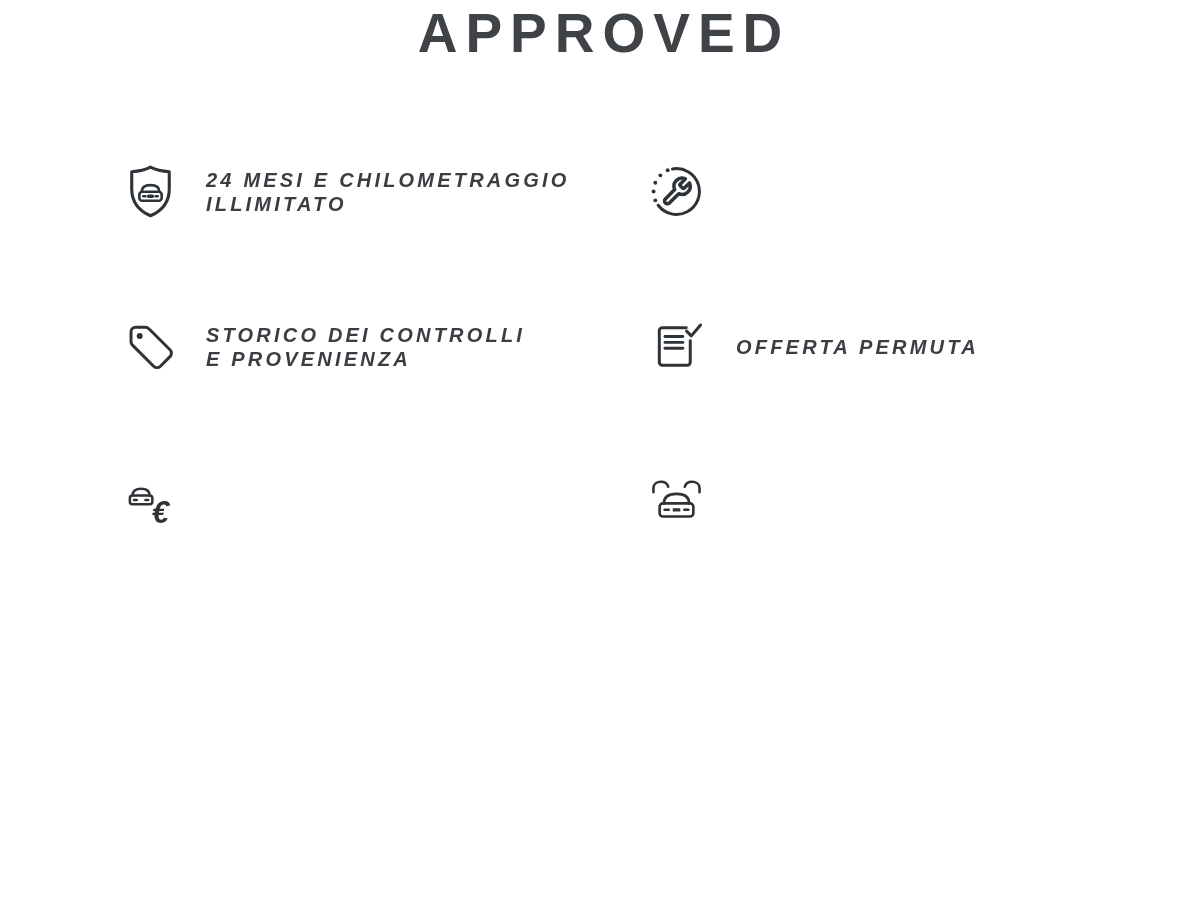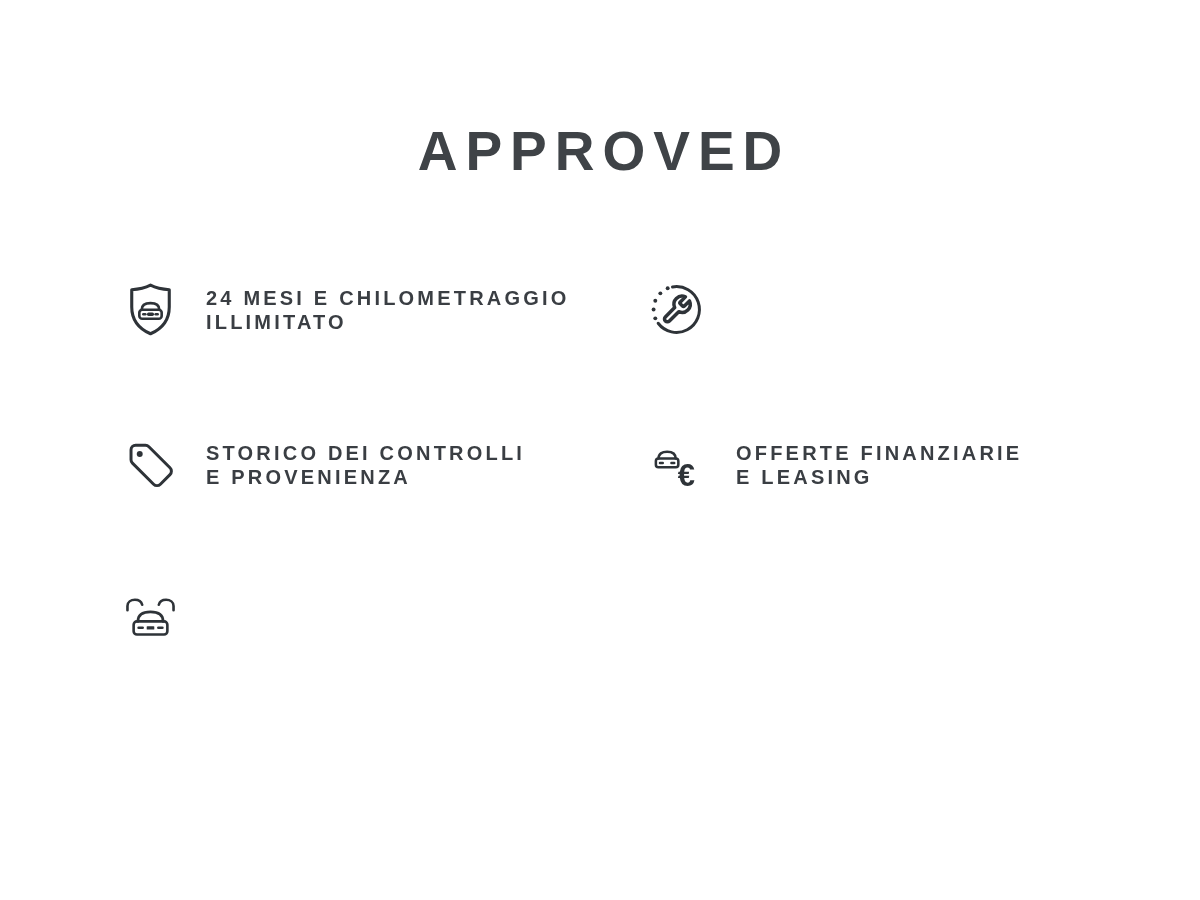--- a/index.html
+++ b/index.html
@@ -2,33 +2,34 @@
 <html><head>
 <meta charset="utf-8">
 <style>
   html, body { margin:0; padding:0; }
   body {
     width:1200px; height:900px;
     background:#ffffff;
     font-family:"Liberation Sans", sans-serif;
     overflow:hidden;
   }
-  .page { padding-top:118px; }
+  .page { }
   .page-title {
     margin:0;
     height:66px; line-height:66px;
     text-align:center; text-indent:8px;
     font-size:55px; font-weight:bold; letter-spacing:8px;
     color:#3f4347;
   }
   .features {
     margin:48px 0 0 122px;
     display:grid;
     grid-template-columns:526px 430px;
     grid-auto-rows:155px;
+    font-style:italic;
   }
   .feature { display:flex; align-items:center; }
   .icon-wrap {
     flex:0 0 57px; height:57px;
     margin-right:27px;
     display:flex; align-items:center; justify-content:center;
   }
   .feature:nth-child(even) .icon-wrap { margin-right:31px; }
   .icon-wrap svg { display:block; }
   .feature-label {
@@ -90,35 +91,45 @@
       <span class="icon-wrap">
         <svg width="55" height="55" viewBox="0 0 48 48">
           <path class="stroke" d="M7 11.2 V19.8 c0 1.1 0.45 2.2 1.25 3 L26.7 41.2 c1.65 1.65 4.3 1.65 5.95 0 L41 32.8 c1.65 -1.65 1.65 -4.3 0 -5.95 L22.6 8.45 C21.8 7.65 20.7 7.2 19.6 7.2 H11 c-2.2 0 -4 1.8 -4 4 Z"></path>
           <circle class="fill" cx="14.6" cy="14.8" r="2.6"></circle>
         </svg>
       </span>
       <span class="feature-label">STORICO DEI CONTROLLI
 E PROVENIENZA</span>
     </div>
 
+    <div class="feature">
+      <span class="icon-wrap">
+        <svg width="55" height="55" viewBox="0 0 48 48">
+          <path class="stroke" d="M32.5 7.6 H11.6 a2.6 2.6 0 0 0 -2.6 2.6 V37.8 a2.6 2.6 0 0 0 2.6 2.6 h21.8 a2.6 2.6 0 0 0 2.6 -2.6 V19"></path>
+          <line class="stroke" x1="14" y1="15.2" x2="29.5" y2="15.2"></line>
+          <line class="stroke" x1="14" y1="20.4" x2="29.5" y2="20.4"></line>
+          <line class="stroke" x1="14" y1="25.6" x2="29.5" y2="25.6"></line>
+          <path class="stroke" stroke-width="3" d="M32.8 10.6 l4.1 4.1 L45 5.2"></path>
+        </svg>
+      </span>
+      <span class="feature-label">OFFERTA PERMUTA</span>
+    </div>
 
     <div class="feature">
       <span class="icon-wrap">
         <svg width="55" height="55" viewBox="0 0 48 48">
           <g class="stroke thin">
             <path d="M8.3 18.8 C8.3 14.4 11.4 12.8 15.8 12.8 C20.2 12.8 23.3 14.4 23.3 18.8"></path>
             <rect x="6" y="18.8" width="19.6" height="7.6" rx="2.2"></rect>
             <line x1="9.6" y1="22.6" x2="12" y2="22.6"></line>
             <line x1="19.6" y1="22.6" x2="22" y2="22.6"></line>
           </g>
           <text class="fill" x="25" y="42.5" font-size="27" font-weight="bold" font-family="Liberation Sans, sans-serif">€</text>
         </svg>
       </span>
-      <span class="feature-label">OFFERTE FINANZIARIE
-E LEASING</span>
     </div>
 
 
     <div class="feature">
       <span class="icon-wrap">
         <svg width="57" height="57" viewBox="0 0 48 48">
           <g class="stroke thin">
             <path d="M4.6 16.2 V12.6 C4.6 9.4 7.4 7.4 10.9 7.4 C14 7.4 16.3 9 17 11.6"></path>
             <path d="M31 11.6 C31.7 9 34 7.4 37.1 7.4 C40.6 7.4 43.4 9.4 43.4 12.6 V16.2"></path>
             <path d="M13.4 25.6 C13.4 19.8 17.6 17.6 24 17.6 C30.4 17.6 34.6 19.8 34.6 25.6"></path>

